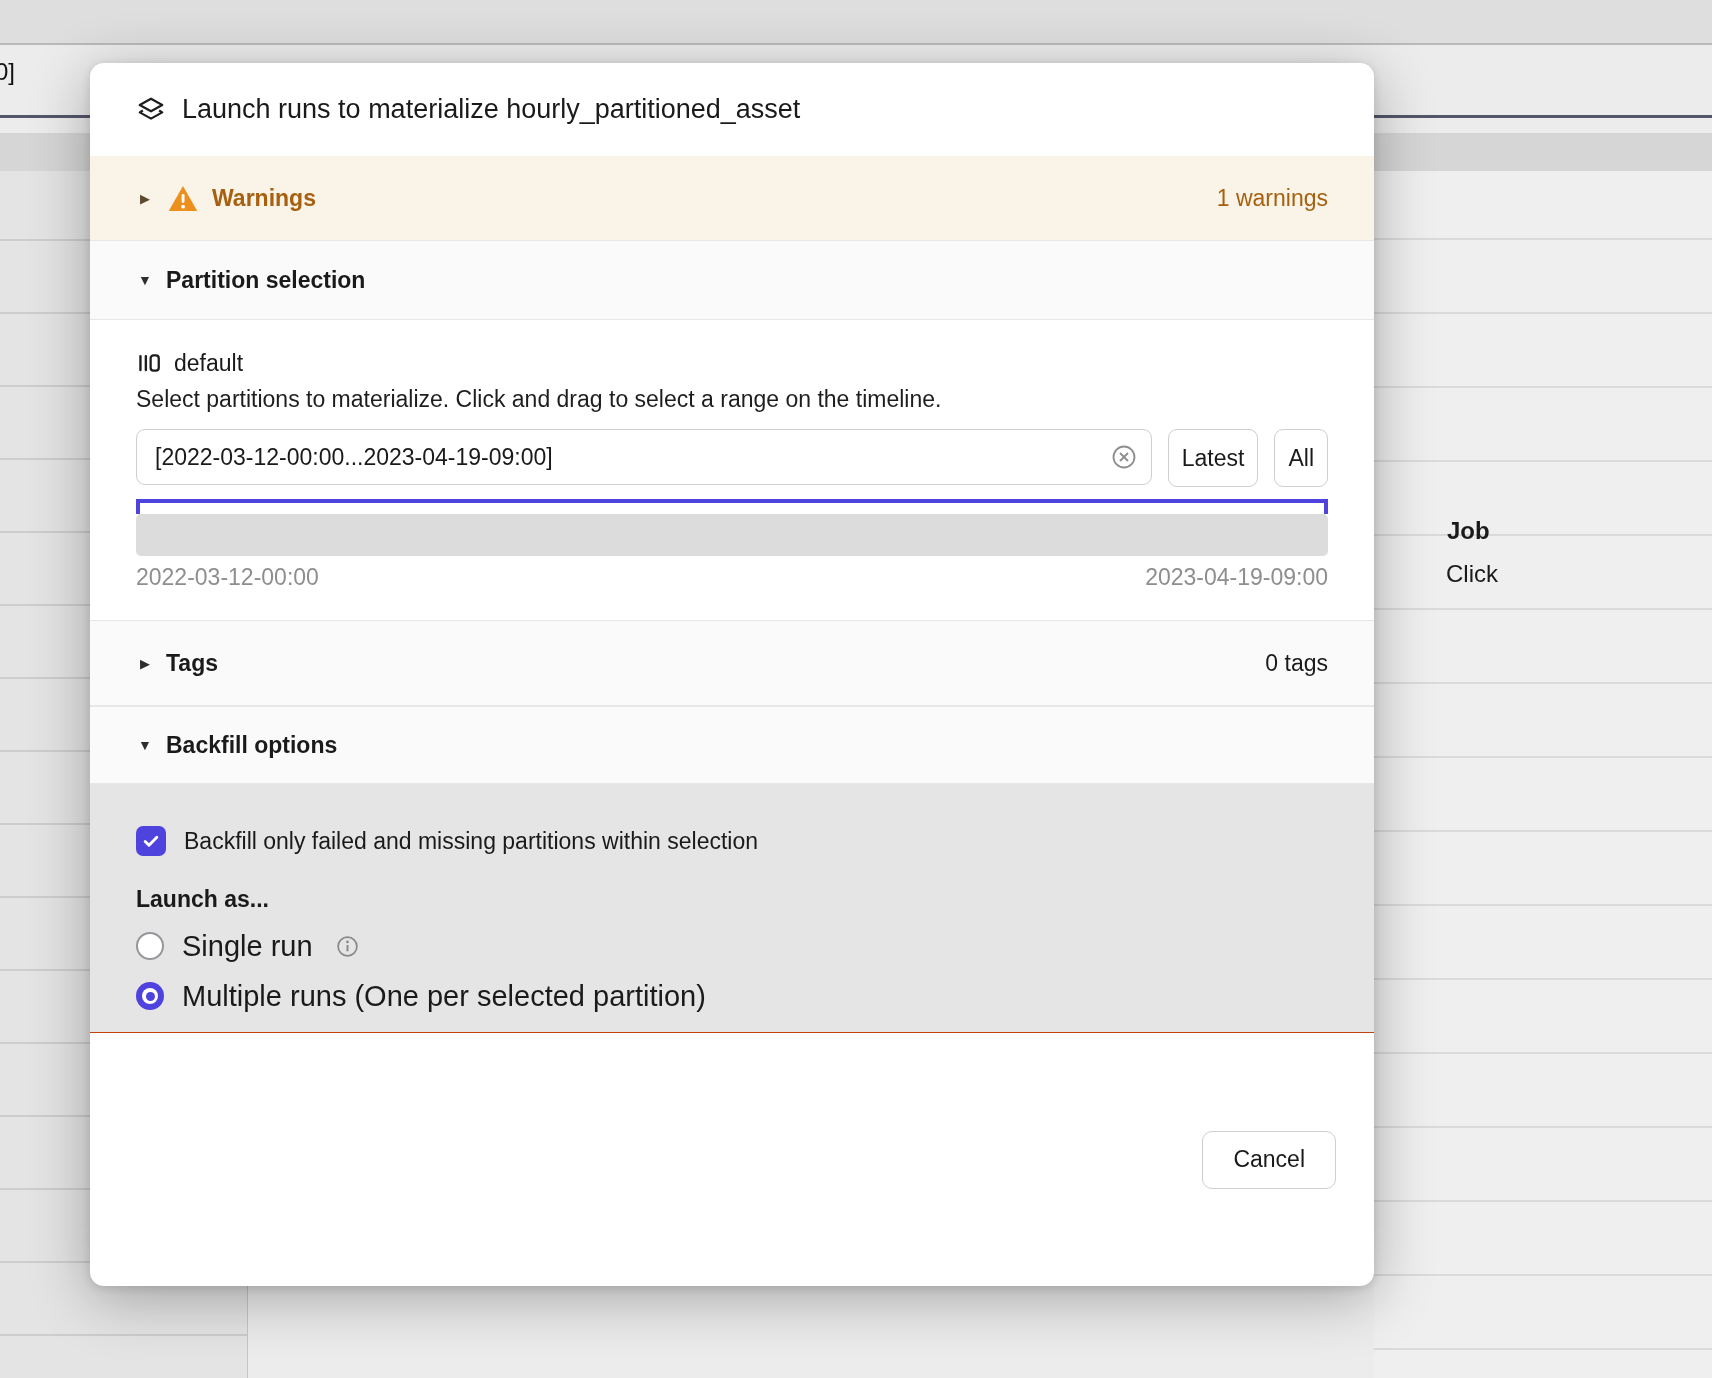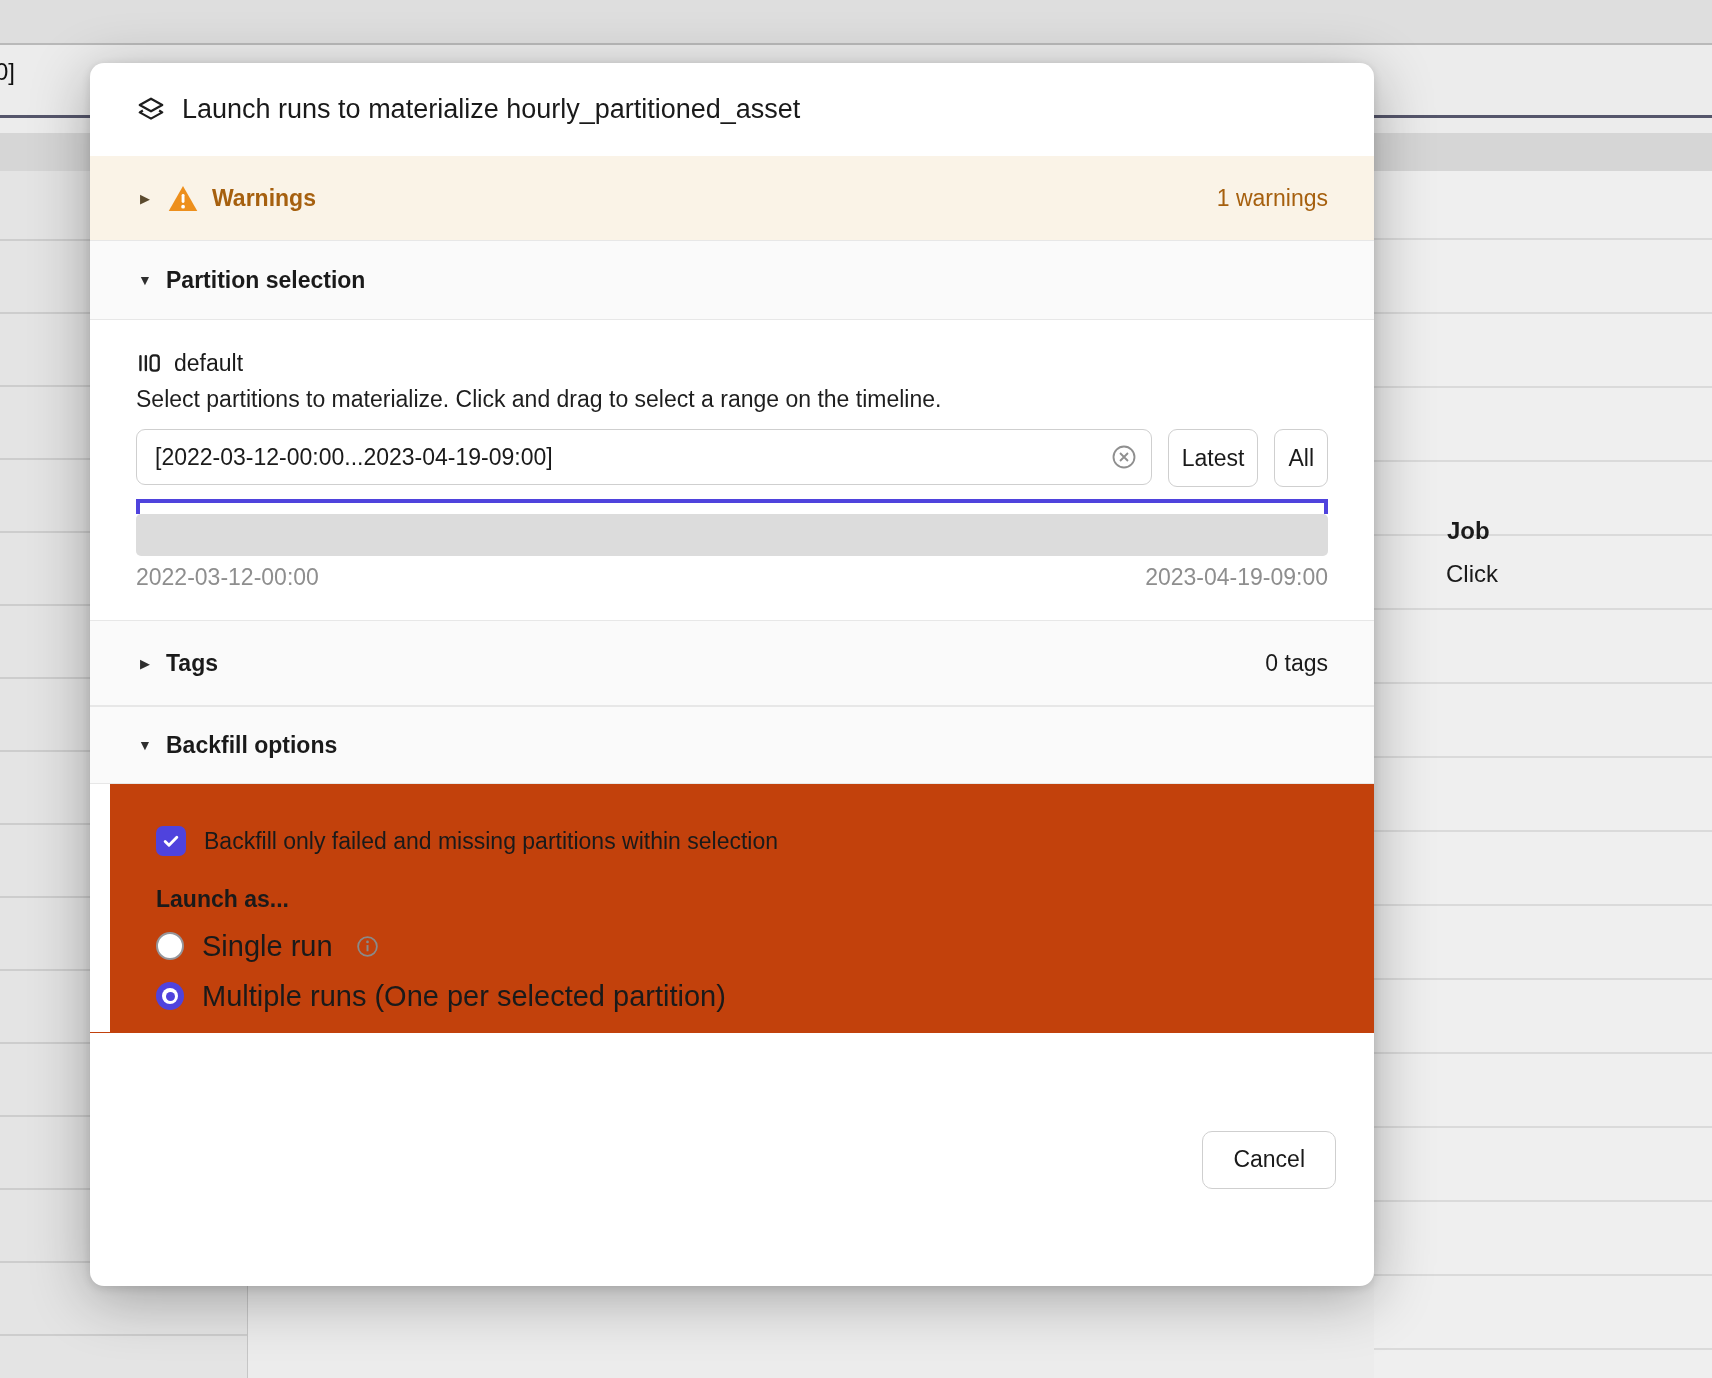--- a/index.html
+++ b/index.html
@@ -90,21 +90,21 @@
     padding:0 13px; cursor:pointer;
   }
 
   .selection-bracket {
     margin-top:12px; height:15px;
     border-top:4px solid #4F43DD; border-left:4px solid #4F43DD; border-right:4px solid #4F43DD;
   }
   .timeline-bar { height:42px; background:#DCDCDC; border-radius:5px; }
   .timeline-labels { display:flex; justify-content:space-between; margin-top:8px; font-size:23px; color:#8E8E8E; }
 
-  .backfill-content { flex:0 0 auto; height:248px; padding:42px 46px 0 46px; background:#c2410c;margin-left:20px; }
+  .backfill-content { flex:0 0 auto; height:248px; padding:42px 46px 0 46px; background:#e5e5e5; }
   .check-row { display:flex; align-items:center; gap:18px; }
   .checkbox {
     width:30px; height:30px; border-radius:7px; background:#4F43DD;
     display:flex; align-items:center; justify-content:center; flex:0 0 auto; cursor:pointer;
   }
   .check-label { font-size:23px; color:#1A1A1A; }
   .launch-as { margin-top:30px; font-size:23px; font-weight:bold; color:#1A1A1A; }
   .radio-row { display:flex; align-items:center; gap:18px; margin-top:16px; height:34px; }
   .radio-off { width:28px; height:28px; border-radius:50%; border:2px solid #96969B; background:#fff; flex:0 0 auto; cursor:pointer; }
   .radio-on { width:28px; height:28px; border-radius:50%; background:#4F43DD; display:flex; align-items:center; justify-content:center; flex:0 0 auto; cursor:pointer; }

